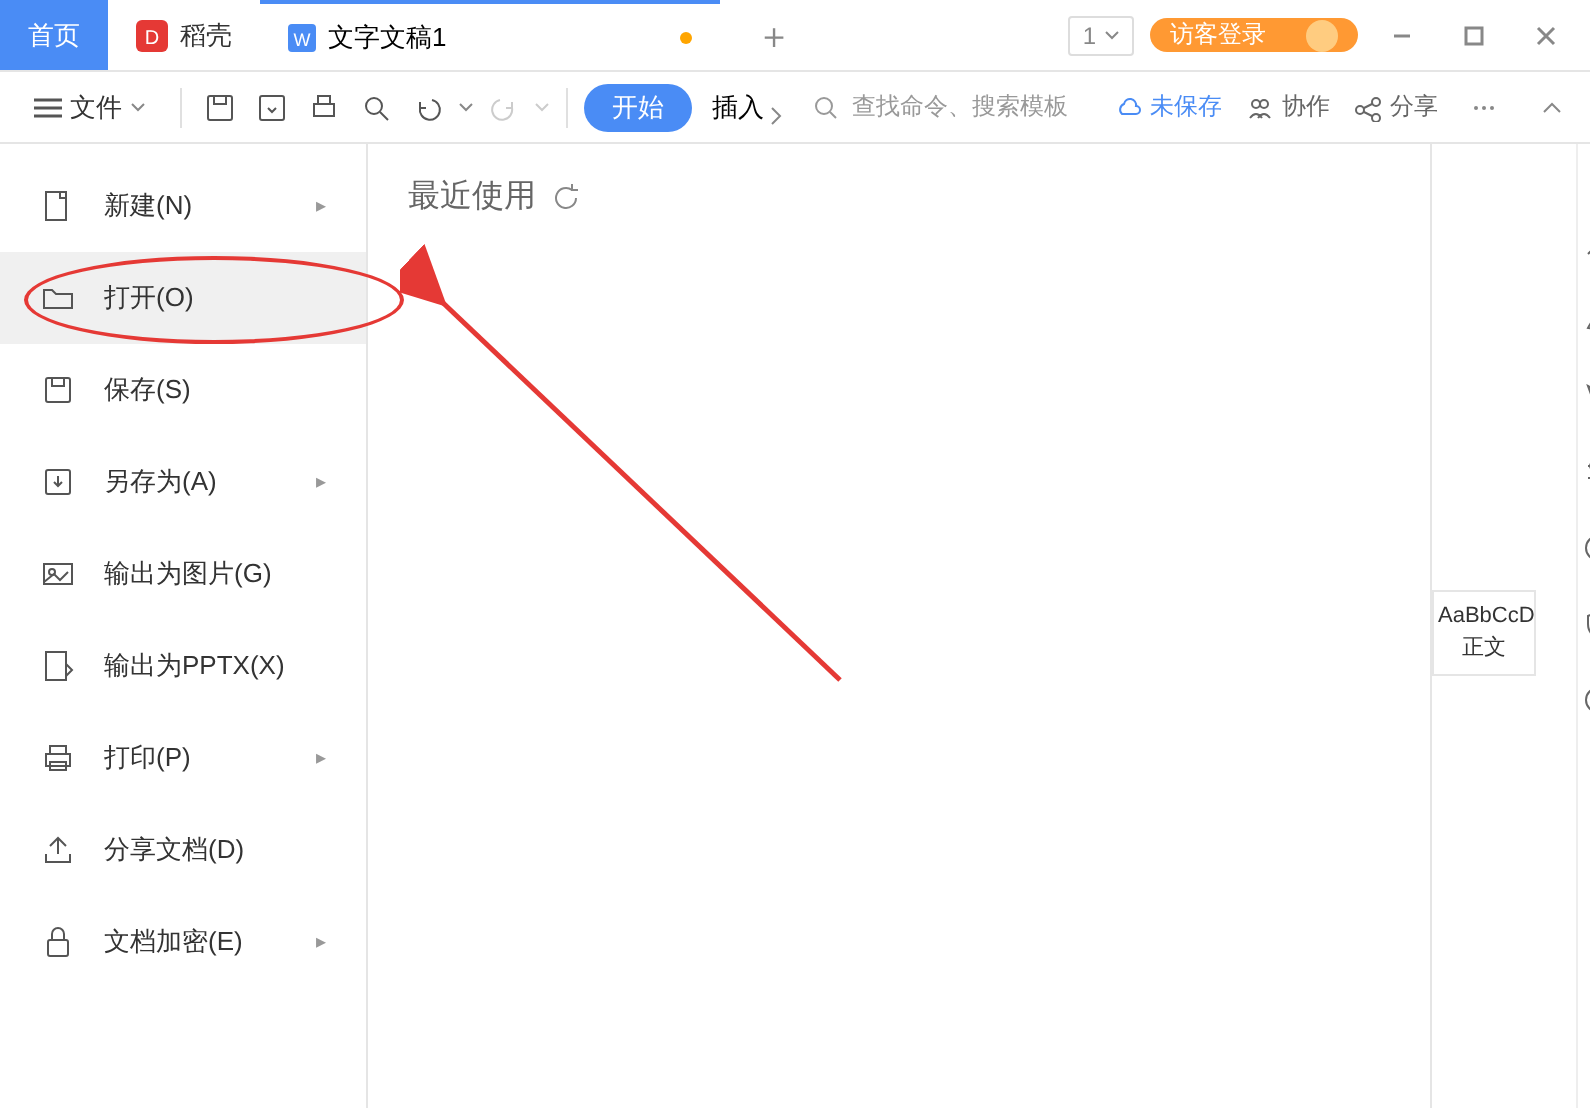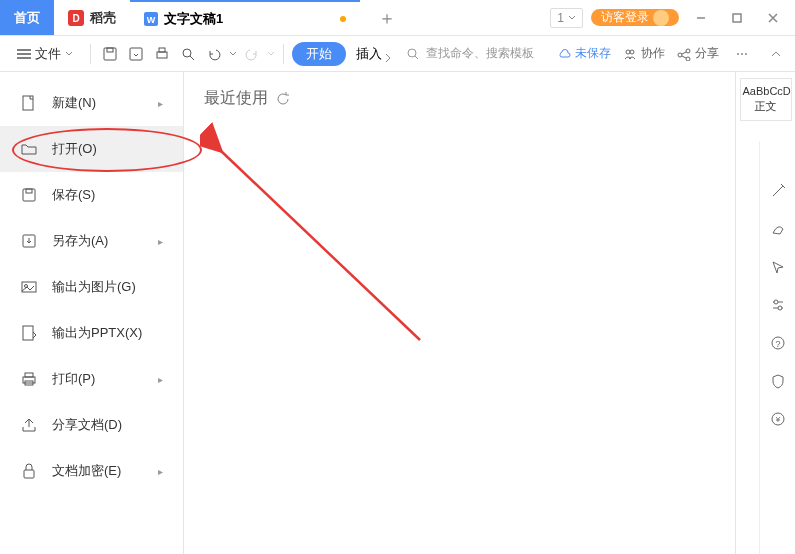--- a/index.html
+++ b/index.html
@@ -1,27 +1,27 @@
 <!DOCTYPE html>
 <html><head>
 <meta charset="utf-8">
 <style>
 * { box-sizing: border-box; margin: 0; padding: 0; font-family: "Microsoft YaHei", sans-serif; }
 body { width: 795px; height: 554px; background: #f5f5f5; overflow: hidden; position: relative; }
 
 .titlebar { height: 36px; background: #fff; display: flex; align-items: stretch; border-bottom: 1px solid #e5e5e5; }
-.tab { display: flex; align-items: center; padding: 0 14px; font-size: 13px; cursor: pointer; gap: 6px; font-weight: bold; }
+.tab { display: flex; align-items: center; padding: 0 14px; font-size: 13px; cursor: pointer; gap: 6px; }
 .tab.home { background: #4a8cf5; color: #fff; }
 .tab.orange { color: #333; }
 .tab.doc { background: #fff; border-top: 2px solid #4a8cf5; position: relative; min-width: 230px; }
 .doc-dot { width: 6px; height: 6px; background: #ffa500; border-radius: 50%; margin-left: auto; }
 .tab.add { padding: 0 18px; color: #888; font-size: 18px; font-weight: 300; }
 .titlebar-right { margin-left: auto; display: flex; align-items: center; gap: 8px; padding-right: 8px; }
 .page-indicator { display: flex; align-items: center; gap: 4px; color: #888; font-size: 12px; border: 1px solid #ddd; padding: 2px 6px; border-radius: 2px; }
-.login-btn { background: #ff9933; color: #fff; border-radius: 12px; padding: 0 10px; font-size: 12px; display: flex; align-items: center; gap: 4px; }
+.login-btn { background: #ff9933; color: #fff; border-radius: 12px; padding: 0 10px; font-size: 12px; display: flex; align-items: center; gap: 20px; }
 .avatar { width: 16px; height: 16px; background: #ffcc80; border-radius: 50%; }
 .win-btn { width: 28px; height: 28px; display: flex; align-items: center; justify-content: center; color: #888; cursor: pointer; }
 
 .toolbar { height: 36px; background: #fff; display: flex; align-items: center; padding: 0 8px; gap: 4px; border-bottom: 1px solid #e5e5e5; }
 .file-btn { display: flex; align-items: center; gap: 4px; padding: 4px 8px; font-size: 13px; color: #333; border: 1px solid transparent; border-radius: 2px; cursor: pointer; }
 .tb-icon { width: 22px; height: 22px; display: flex; align-items: center; justify-content: center; color: #555; cursor: pointer; }
 .tb-sep { width: 1px; height: 20px; background: #e0e0e0; margin: 0 4px; }
 .start-btn { background: #4a8cf5; color: #fff; border-radius: 12px; padding: 3px 14px; font-size: 13px; }
 .insert-btn { padding: 3px 6px; font-size: 13px; color: #000000; display: flex; align-items: flex-end; gap: 2px; }
 .search-box { display: flex; align-items: center; gap: 6px; color: #999; font-size: 12px; margin-left: 4px; }
@@ -32,21 +32,21 @@
 
 .file-menu { width: 184px; background: #fff; border-right: 1px solid #e5e5e5; padding: 8px 0; overflow: hidden; }
 .menu-item { display: flex; align-items: center; padding: 14px 20px; font-size: 13px; color: #333; cursor: pointer; gap: 14px; position: relative; }
 .menu-item.highlighted { background: #f0f0f0; }
 .menu-item .chev { margin-left: auto; color: #999; font-size: 10px; }
 .menu-icon { width: 18px; height: 18px; display: flex; align-items: center; justify-content: center; }
 
 .content { flex: 1; background: #fff; padding: 16px 20px; position: relative; }
 .recent-header { display: flex; align-items: center; gap: 8px; font-size: 16px; color: #666; }
 
-.right-panel { width: 60px; background: #fff; border-left: 1px solid #e5e5e5; display: flex; flex-direction: column; align-items: center; gap: 20px; }
+.right-panel { width: 80px; background: #fff; border-left: 1px solid #e5e5e5; display: flex; flex-direction: row; align-items: center; gap: 20px; }
 .style-preview { width: 52px; text-align: center; font-size: 10px; padding: 6px 2px; border: 1px solid #e5e5e5; margin-top: 6px; }
 .style-preview .sample { font-size: 11px; color: #333; }
 .style-preview .label { font-size: 11px; color: #333; margin-top: 2px; }
 .sidebar-tools { width: 36px; display: flex; flex-direction: column; align-items: center; gap: 18px; padding-top: 40px; color: #666; margin-left: auto; border-left: 1px solid #eee; height: 100%; }
 .sidebar-tools .tool { width: 20px; height: 20px; display: flex; align-items: center; justify-content: center; cursor: pointer; }
 
 .ellipse-highlight { position: absolute; left: 12px; top: 128px; width: 190px; height: 44px; border: 2px solid #e53935; border-radius: 50%; pointer-events: none; z-index: 10; }
 
 .arrow-svg { position: absolute; left: 200px; top: 120px; z-index: 10; pointer-events: none; }
 

